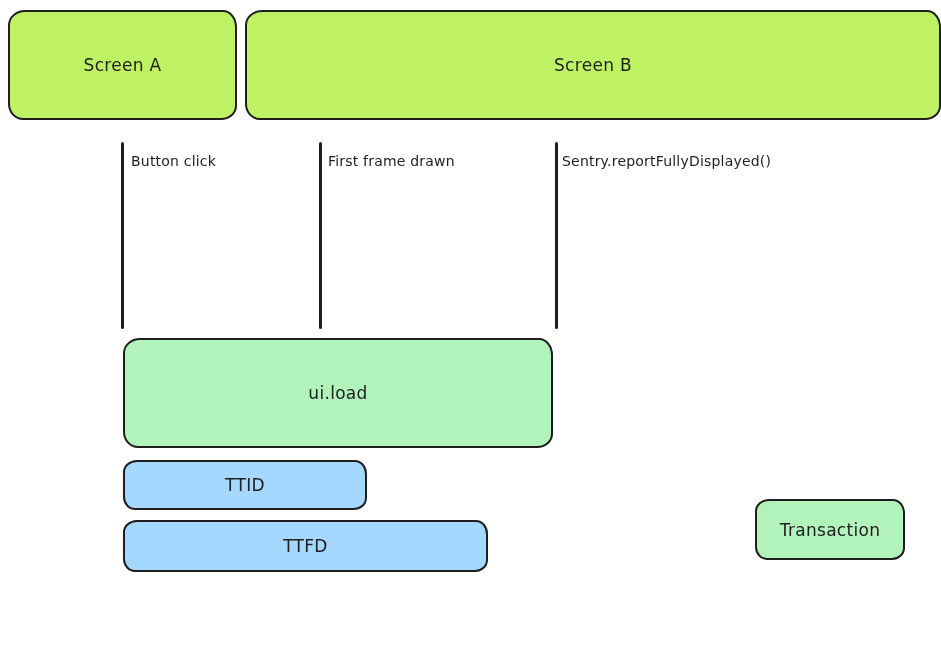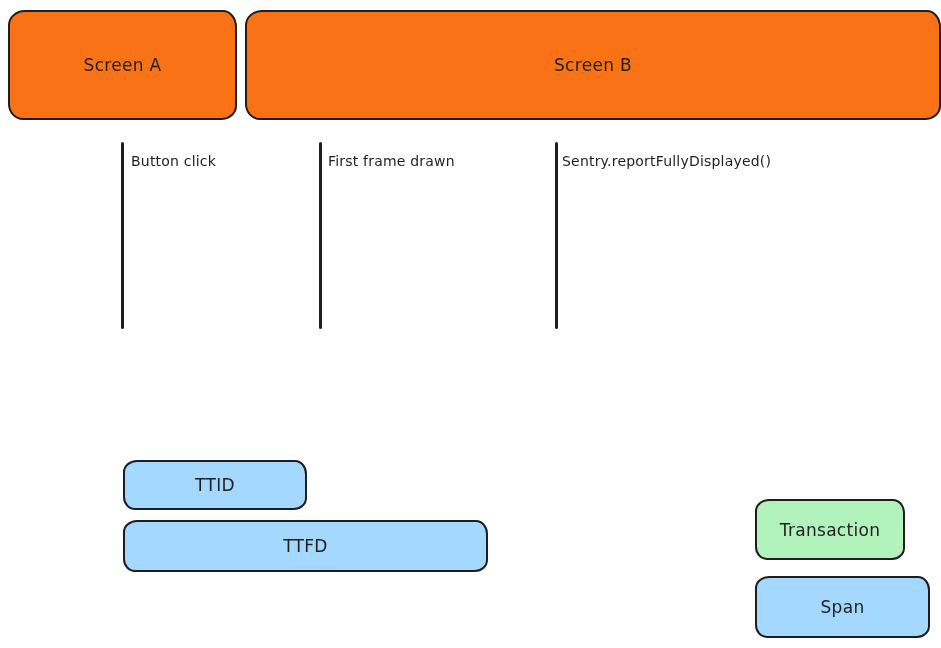--- a/index.html
+++ b/index.html
@@ -19,21 +19,21 @@
   .box {
     position: absolute;
     box-sizing: border-box;
     border: 2.5px solid #1e1e1e;
     display: flex;
     align-items: center;
     justify-content: center;
     font-size: 17px;
     letter-spacing: 0.3px;
     color: #1e1e1e;
-    background: #f97316;
+    background: #bef264;
   }
   
   .r-big  { border-radius: 17px 14px 16px 15px / 15px 17px 14px 16px; }
   .r-med  { border-radius: 14px 12px 13px 12px / 12px 14px 12px 13px; }
 
   .screen-a { left: 8px;   top: 10px; width: 229px; height: 110px; }
   .screen-b { left: 245px; top: 10px; width: 696px; height: 110px; }
 
   .vline {
     position: absolute;
@@ -56,21 +56,21 @@
     color: #1e1e1e;
   }
   .event-label-1 { left: 131px; }
   .event-label-2 { left: 328px; }
   .event-label-3 { left: 562px; }
 
   .bar-transaction { background: #b2f2bb; }
   .bar-span        { background: #a5d8ff; }
 
   .ui-load { left: 123px; top: 338px; width: 430px; height: 110px; }
-  .ttid    { left: 123px; top: 460px; width: 184px; height: 50px;  }
+  .ttid    { left: 123px; top: 460px; width: 244px; height: 50px;  }
   .ttfd    { left: 123px; top: 520px; width: 365px; height: 52px;  }
 
   .legend-transaction { left: 755px; top: 499px; width: 150px; height: 61px; }
   .legend-span        { left: 755px; top: 576px; width: 175px; height: 62px; }
 </style>
 </head>
 <body>
 
 <div class="canvas">
 
@@ -82,27 +82,27 @@
   </div>
 
   <div class="vline vline-1"></div>
   <div class="vline vline-2"></div>
   <div class="vline vline-3"></div>
 
   <div class="event-label event-label-1">Button click</div>
   <div class="event-label event-label-3">Sentry.reportFullyDisplayed()</div>
   <div class="event-label event-label-2">First frame drawn</div>
 
+  <div class="box r-big bar-transaction ui-load">
+    <span>ui.load</span>
+  </div>
   <div class="box r-med bar-span ttid">
     <span>TTID</span>
   </div>
   <div class="box r-med bar-span ttfd">
     <span>TTFD</span>
   </div>
 
   <div class="box r-med bar-transaction legend-transaction">
     <span>Transaction</span>
   </div>
-  <div class="box r-med bar-span legend-span">
-    <span>Span</span>
-  </div>
 
 </div>
 
 </body></html>

